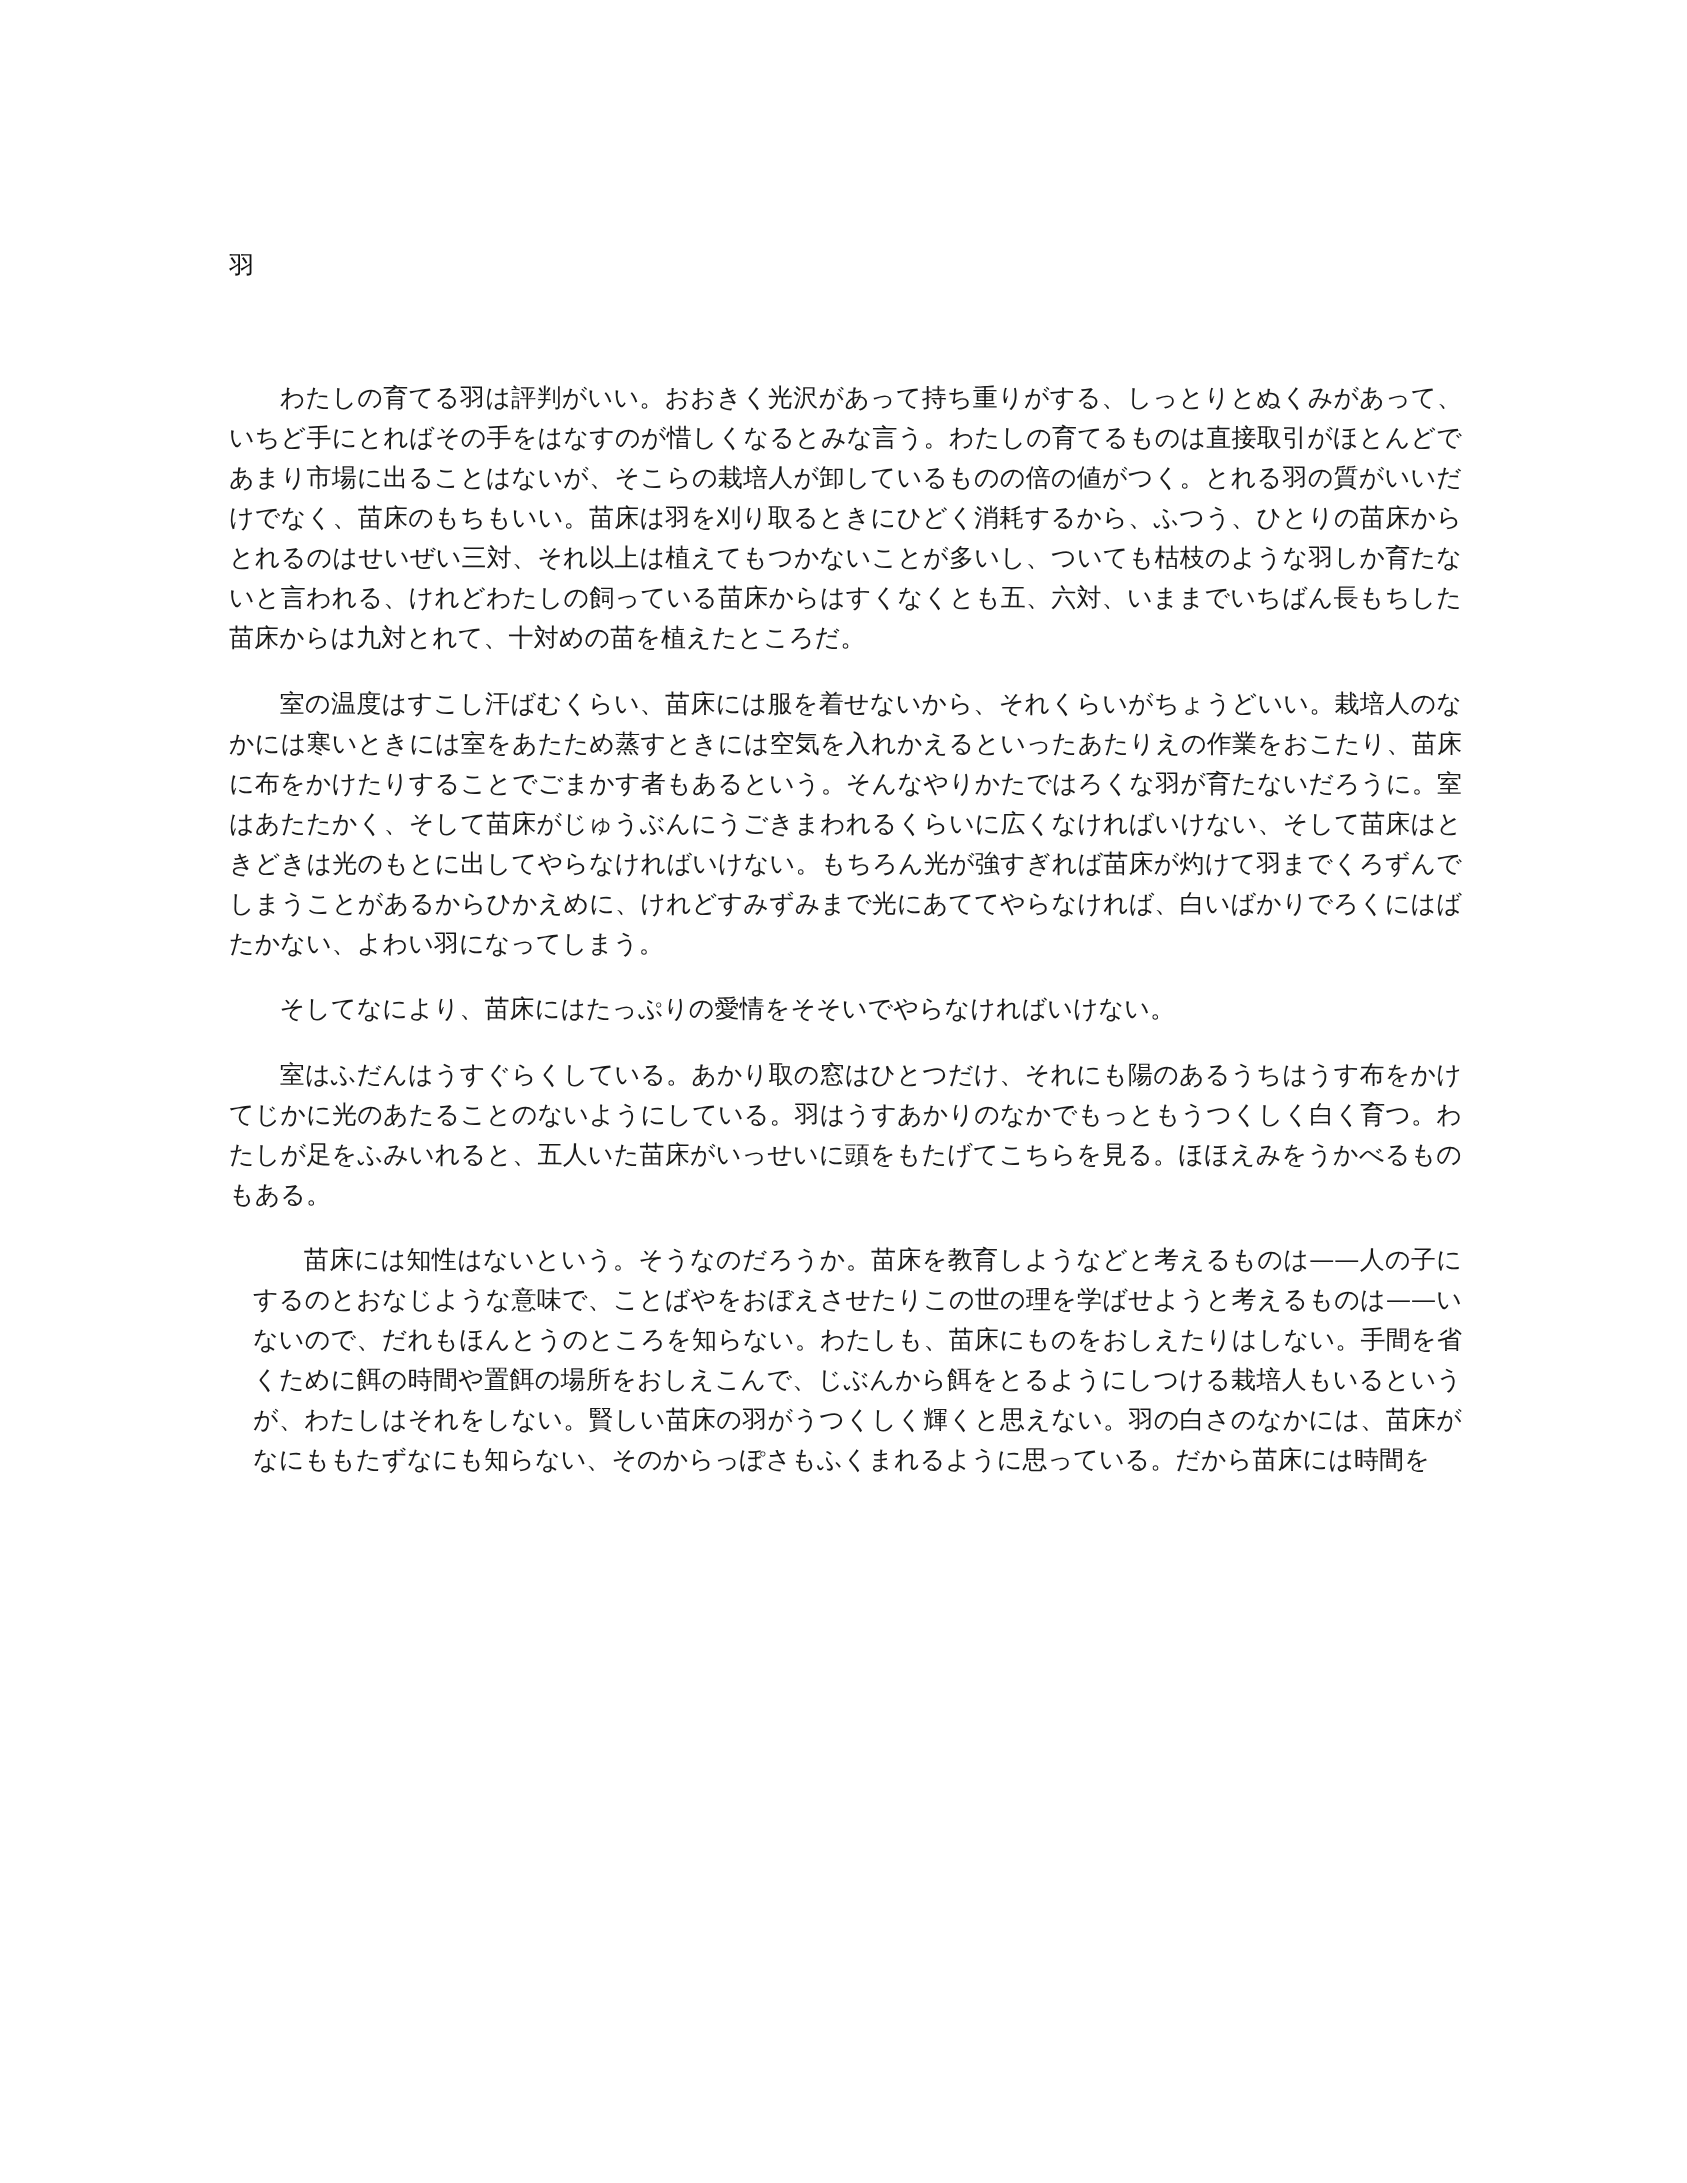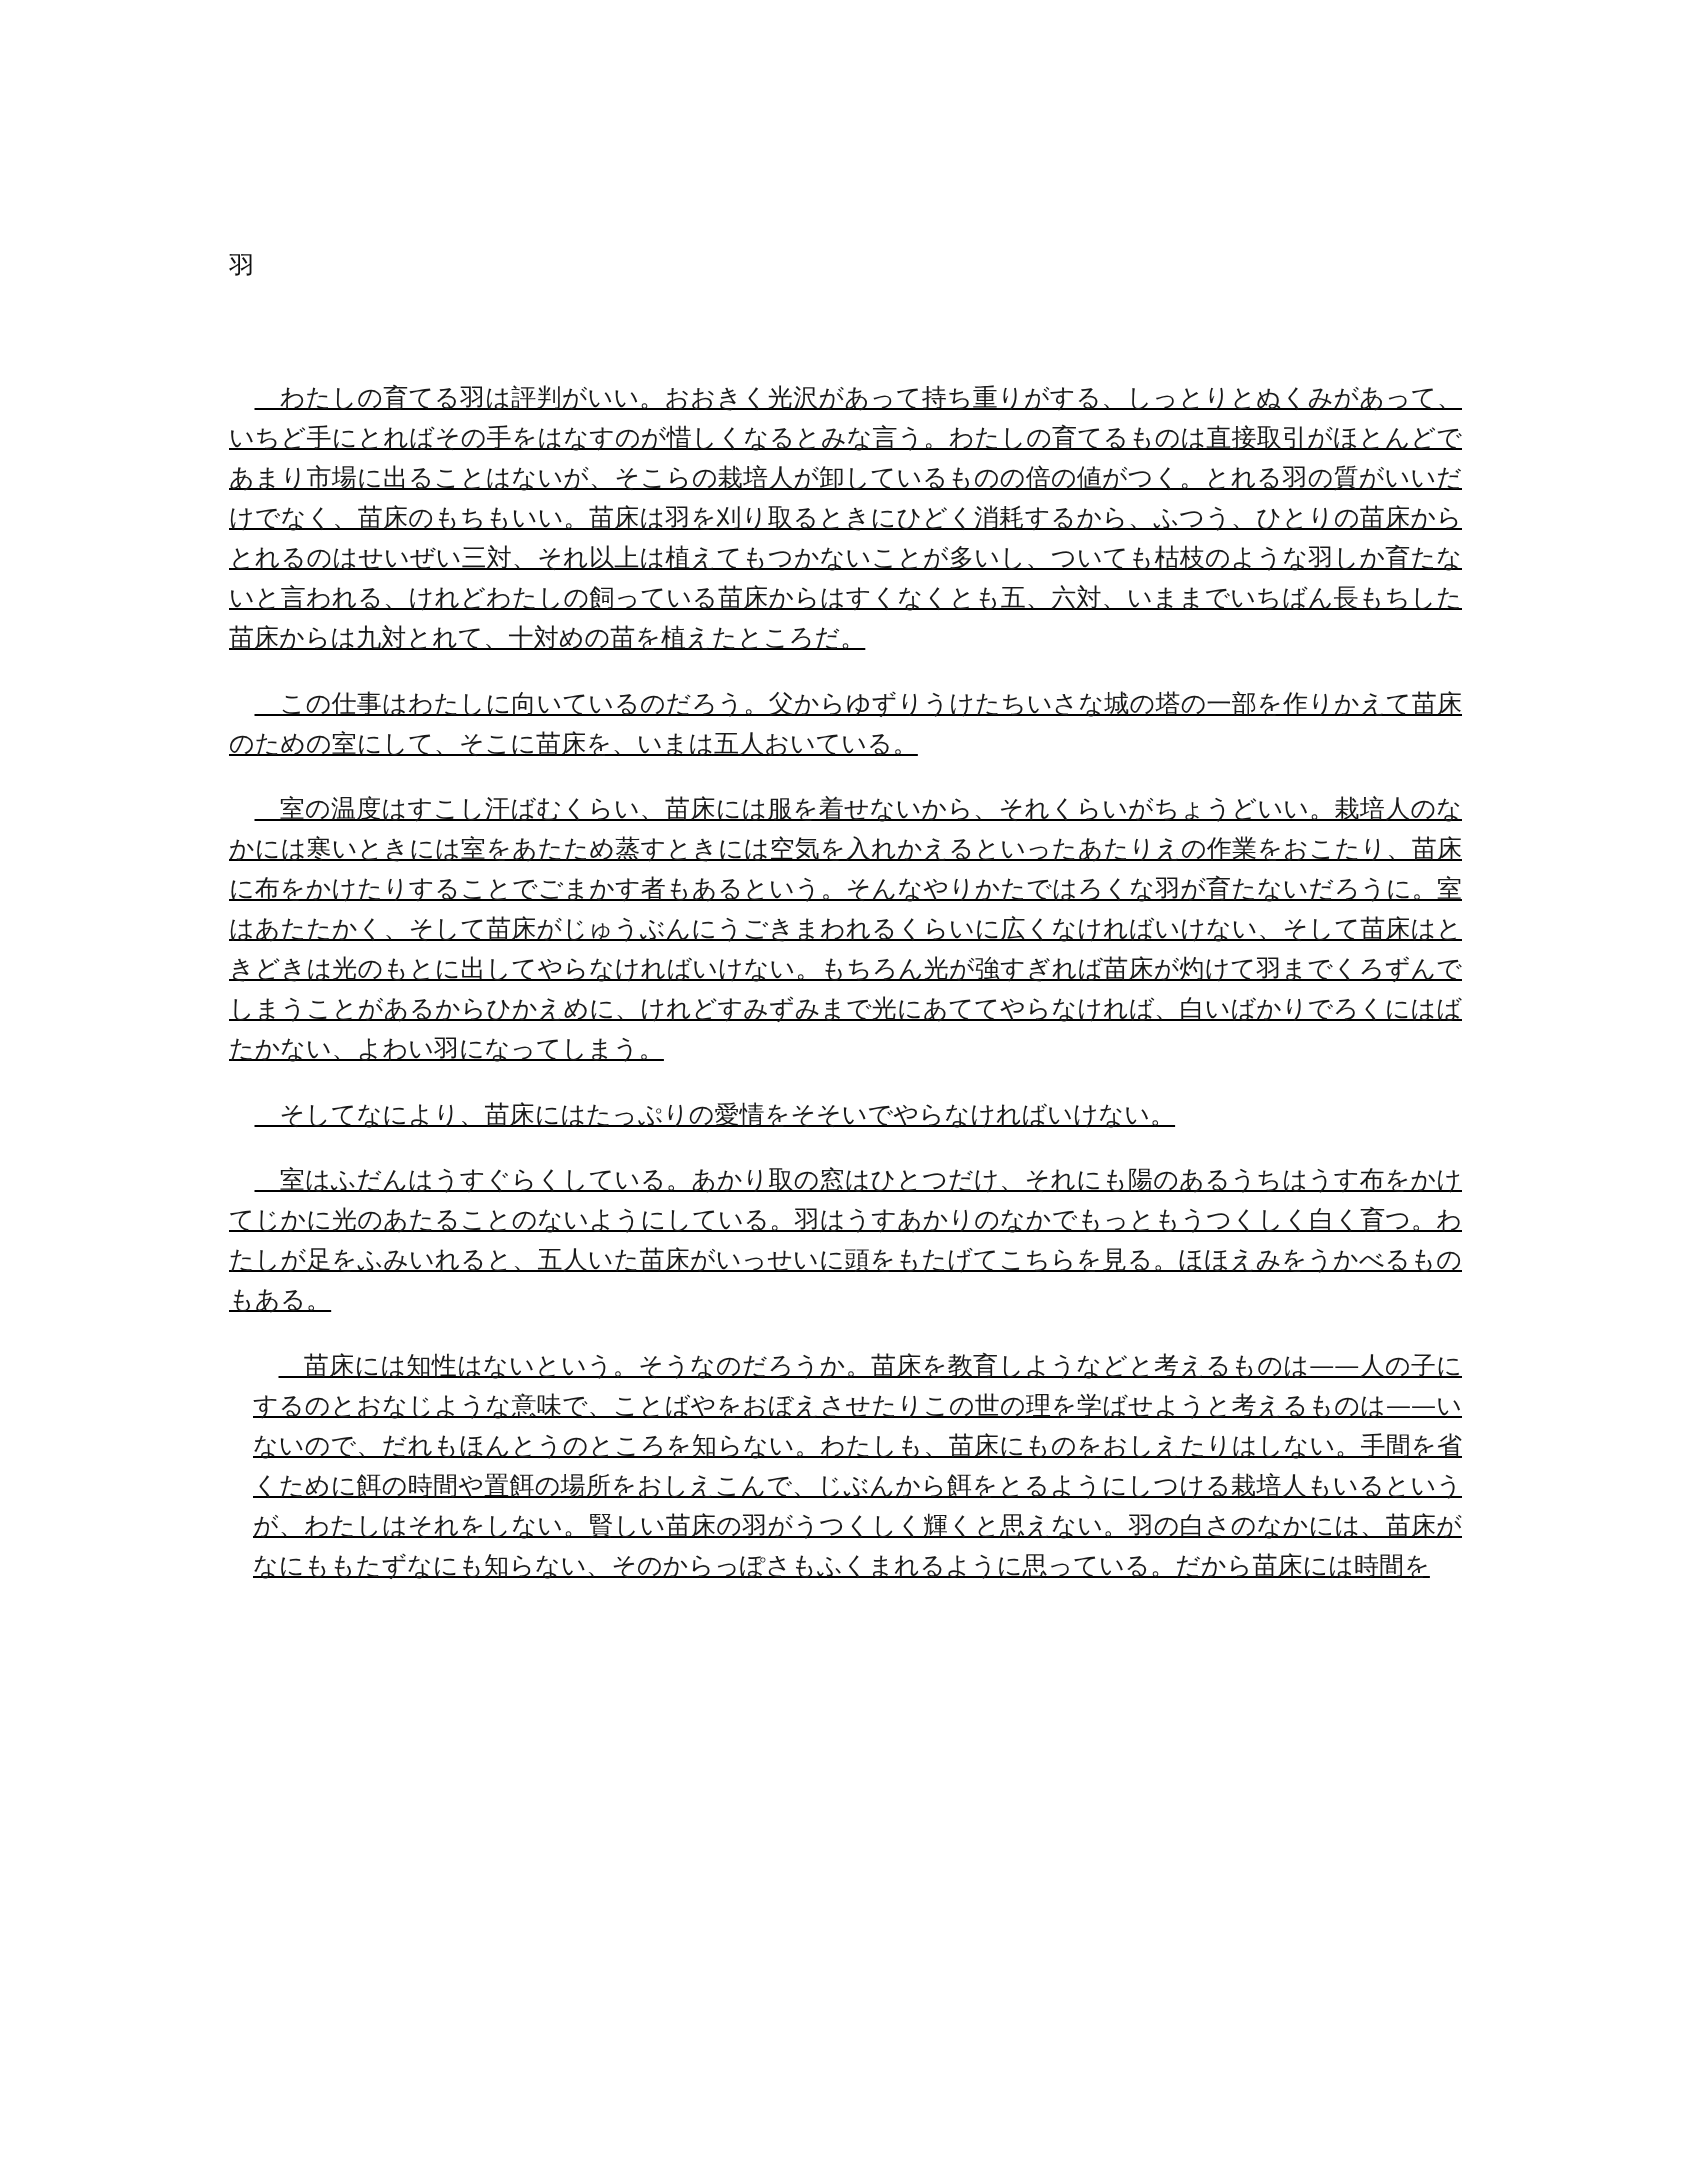--- a/index.html
+++ b/index.html
@@ -34,21 +34,20 @@
     font-size: 25.5px;
     line-height: 37px;
     letter-spacing: 0.4px;
     margin: 0 0 0 0;
     font-weight: normal;
     color: #111111;
   }
 
   .body-block {
     margin-top: 94px;
-    text-decoration: underline;
   }
 
   p.para {
     margin: 0 0 25.5px 0;
     font-size: 25px;
     line-height: 40px;
     letter-spacing: 0.1px;
     text-align: justify;
     text-justify: inter-character;
     text-indent: 25.5px;
@@ -68,21 +67,20 @@
 <body>
 
 <div class="page">
   <div class="content">
 
     <h1 class="doc-title">羽</h1>
 
     <div class="body-block">
       <p class="para">　わたしの育てる羽は評判がいい。おおきく光沢があって持ち重りがする、しっとりとぬくみがあって、いちど手にとればその手をはなすのが惜しくなるとみな言う。わたしの育てるものは直接取引がほとんどであまり市場に出ることはないが、そこらの栽培人が卸しているものの倍の値がつく。とれる羽の質がいいだけでなく、苗床のもちもいい。苗床は羽を刈り取るときにひどく消耗するから、ふつう、ひとりの苗床からとれるのはせいぜい三対、それ以上は植えてもつかないことが多いし、ついても枯枝のような羽しか育たないと言われる、けれどわたしの飼っている苗床からはすくなくとも五、六対、いままでいちばん長もちした苗床からは九対とれて、十対めの苗を植えたところだ。</p>
 
-      <p class="para">　この仕事はわたしに向いているのだろう。父からゆずりうけたちいさな城の塔の一部を作りかえて苗床のための室にして、そこに苗床を、いまは五人おいている。</p>
 
       <p class="para">　室の温度はすこし汗ばむくらい、苗床には服を着せないから、それくらいがちょうどいい。栽培人のなかには寒いときには室をあたため蒸すときには空気を入れかえるといったあたりえの作業をおこたり、苗床に布をかけたりすることでごまかす者もあるという。そんなやりかたではろくな羽が育たないだろうに。室はあたたかく、そして苗床がじゅうぶんにうごきまわれるくらいに広くなければいけない、そして苗床はときどきは光のもとに出してやらなければいけない。もちろん光が強すぎれば苗床が灼けて羽までくろずんでしまうことがあるからひかえめに、けれどすみずみまで光にあててやらなければ、白いばかりでろくにはばたかない、よわい羽になってしまう。</p>
 
       <p class="para">　そしてなにより、苗床にはたっぷりの愛情をそそいでやらなければいけない。</p>
 
       <p class="para">　室はふだんはうすぐらくしている。あかり取の窓はひとつだけ、それにも陽のあるうちはうす布をかけてじかに光のあたることのないようにしている。羽はうすあかりのなかでもっともうつくしく白く育つ。わたしが足をふみいれると、五人いた苗床がいっせいに頭をもたげてこちらを見る。ほほえみをうかべるものもある。</p>
 
       <p class="para">　苗床には知性はないという。そうなのだろうか。苗床を教育しようなどと考えるものは——人の子にするのとおなじような意味で、ことばやをおぼえさせたりこの世の理を学ばせようと考えるものは——いないので、だれもほんとうのところを知らない。わたしも、苗床にものをおしえたりはしない。手間を省くために餌の時間や置餌の場所をおしえこんで、じぶんから餌をとるようにしつける栽培人もいるというが、わたしはそれをしない。賢しい苗床の羽がうつくしく輝くと思えない。羽の白さのなかには、苗床がなにももたずなにも知らない、そのからっぽさもふくまれるように思っている。だから苗床には時間を</p>
     </div>
 

